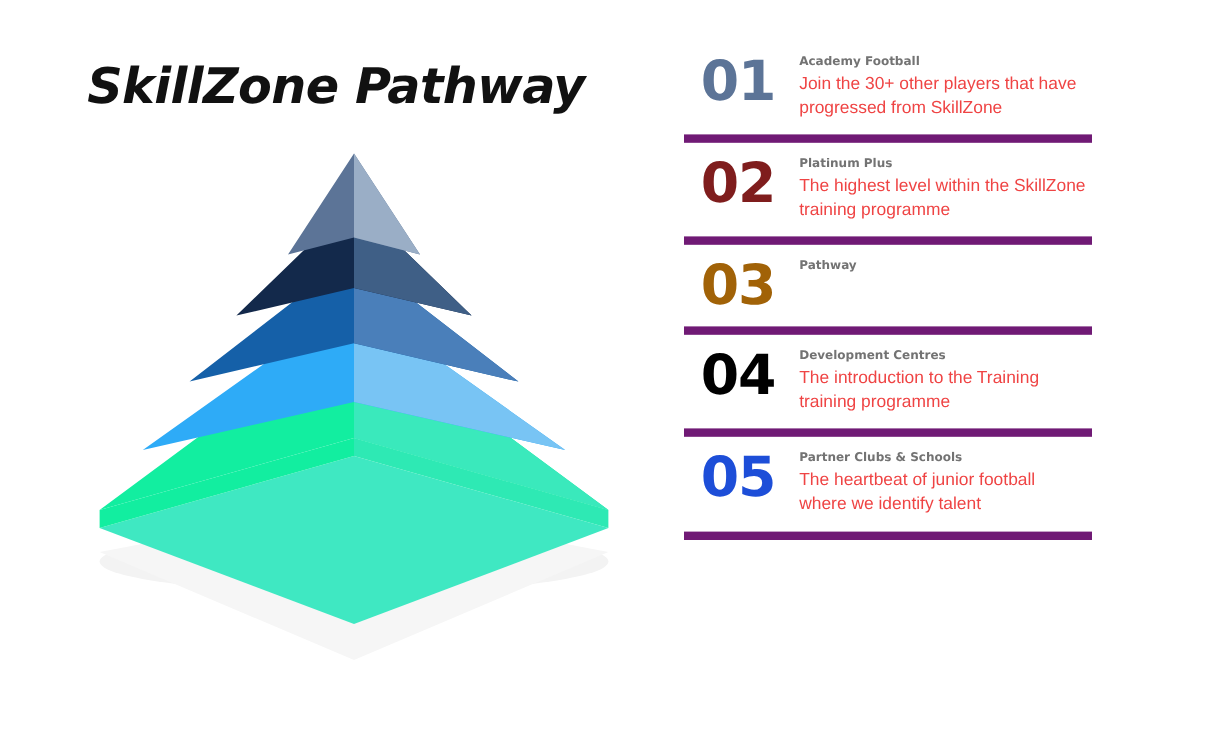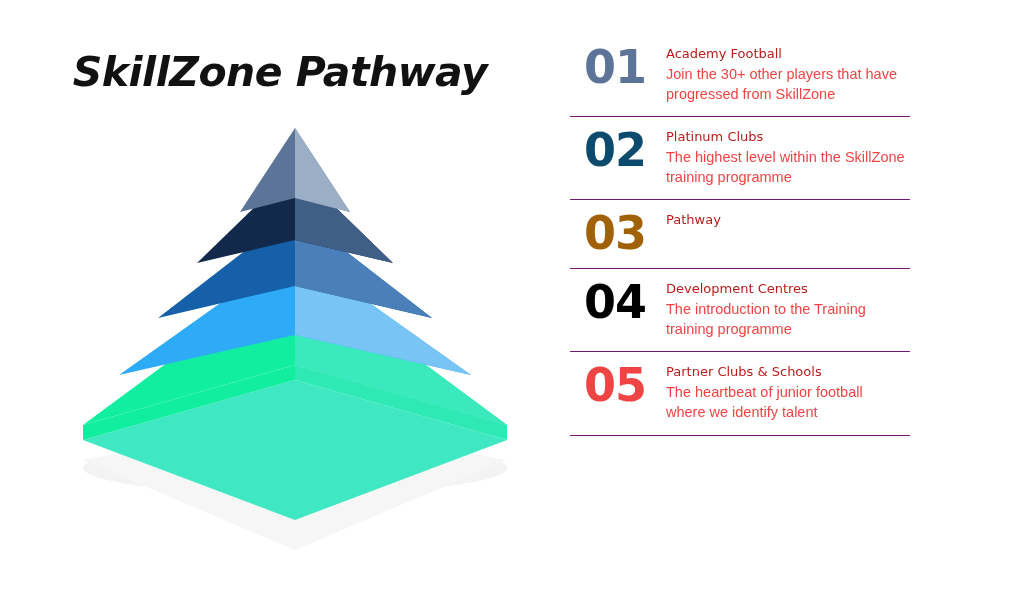--- a/index.html
+++ b/index.html
@@ -57,21 +57,21 @@
     position: absolute;
     left: 560px;
     top: 34px;
     width: 450px;
   }
   .step-row {
     position: relative;
     display: flex;
     align-items: flex-start;
     padding: 10px 0 12px 0;
-    border-bottom: 1px solid #701a75;
+    border-bottom: 7px solid #701a75;
     width: 340px;
     margin-left: 10px;
     justify-content: center;
   }
   .step-row:first-child {
     border-top: none;
   }
   .step-num {
     flex: 0 0 auto;
     width: 96px;
@@ -83,23 +83,23 @@
     line-height: 1.0;
     letter-spacing: -1px;
     box-sizing: border-box;
   }
   .step-text {
     flex: 1 1 auto;
     padding-top: 2px;
   }
   .step-title {
     font-family: "DejaVu Sans", sans-serif;
-    font-size: 13px;
-    font-weight: normal;
-    color: #b91c1c;
+    font-size: 10px;
+    font-weight: bold;
+    color: #737373;
     margin-bottom: 4px;
     white-space: nowrap;
   }
   .step-desc {
     font-family: "Liberation Sans", sans-serif;
     font-size: 14.5px;
     line-height: 1.35;
     color: #ef4444;
     width: 240px;
   }
@@ -153,44 +153,44 @@
 
     <div class="step-row">
       <div class="step-num" style="color:#5c7497">01</div>
       <div class="step-text">
         <div class="step-title">Academy Football</div>
         <div class="step-desc">Join the 30+ other players that have progressed from SkillZone</div>
       </div>
     </div>
 
     <div class="step-row">
-      <div class="step-num" style="color:#0c4a6e">02</div>
+      <div class="step-num" style="color:#7f1d1d">02</div>
       <div class="step-text">
-        <div class="step-title">Platinum Clubs</div>
+        <div class="step-title">Platinum Plus</div>
         <div class="step-desc">The highest level within the SkillZone training programme</div>
       </div>
     </div>
 
     <div class="step-row">
       <div class="step-num" style="color:#a16207">03</div>
       <div class="step-text">
         <div class="step-title">Pathway</div>
       </div>
     </div>
 
     <div class="step-row">
       <div class="step-num" style="color:#000000">04</div>
       <div class="step-text">
         <div class="step-title">Development Centres</div>
         <div class="step-desc">The introduction to the Training training programme</div>
       </div>
     </div>
 
     <div class="step-row">
-      <div class="step-num" style="color:#ef4444">05</div>
+      <div class="step-num" style="color:#1d4ed8">05</div>
       <div class="step-text">
         <div class="step-title">Partner Clubs &amp; Schools</div>
         <div class="step-desc">The heartbeat of junior football where we identify talent</div>
       </div>
     </div>
 
   </div>
 </div>
 
 </body></html>

